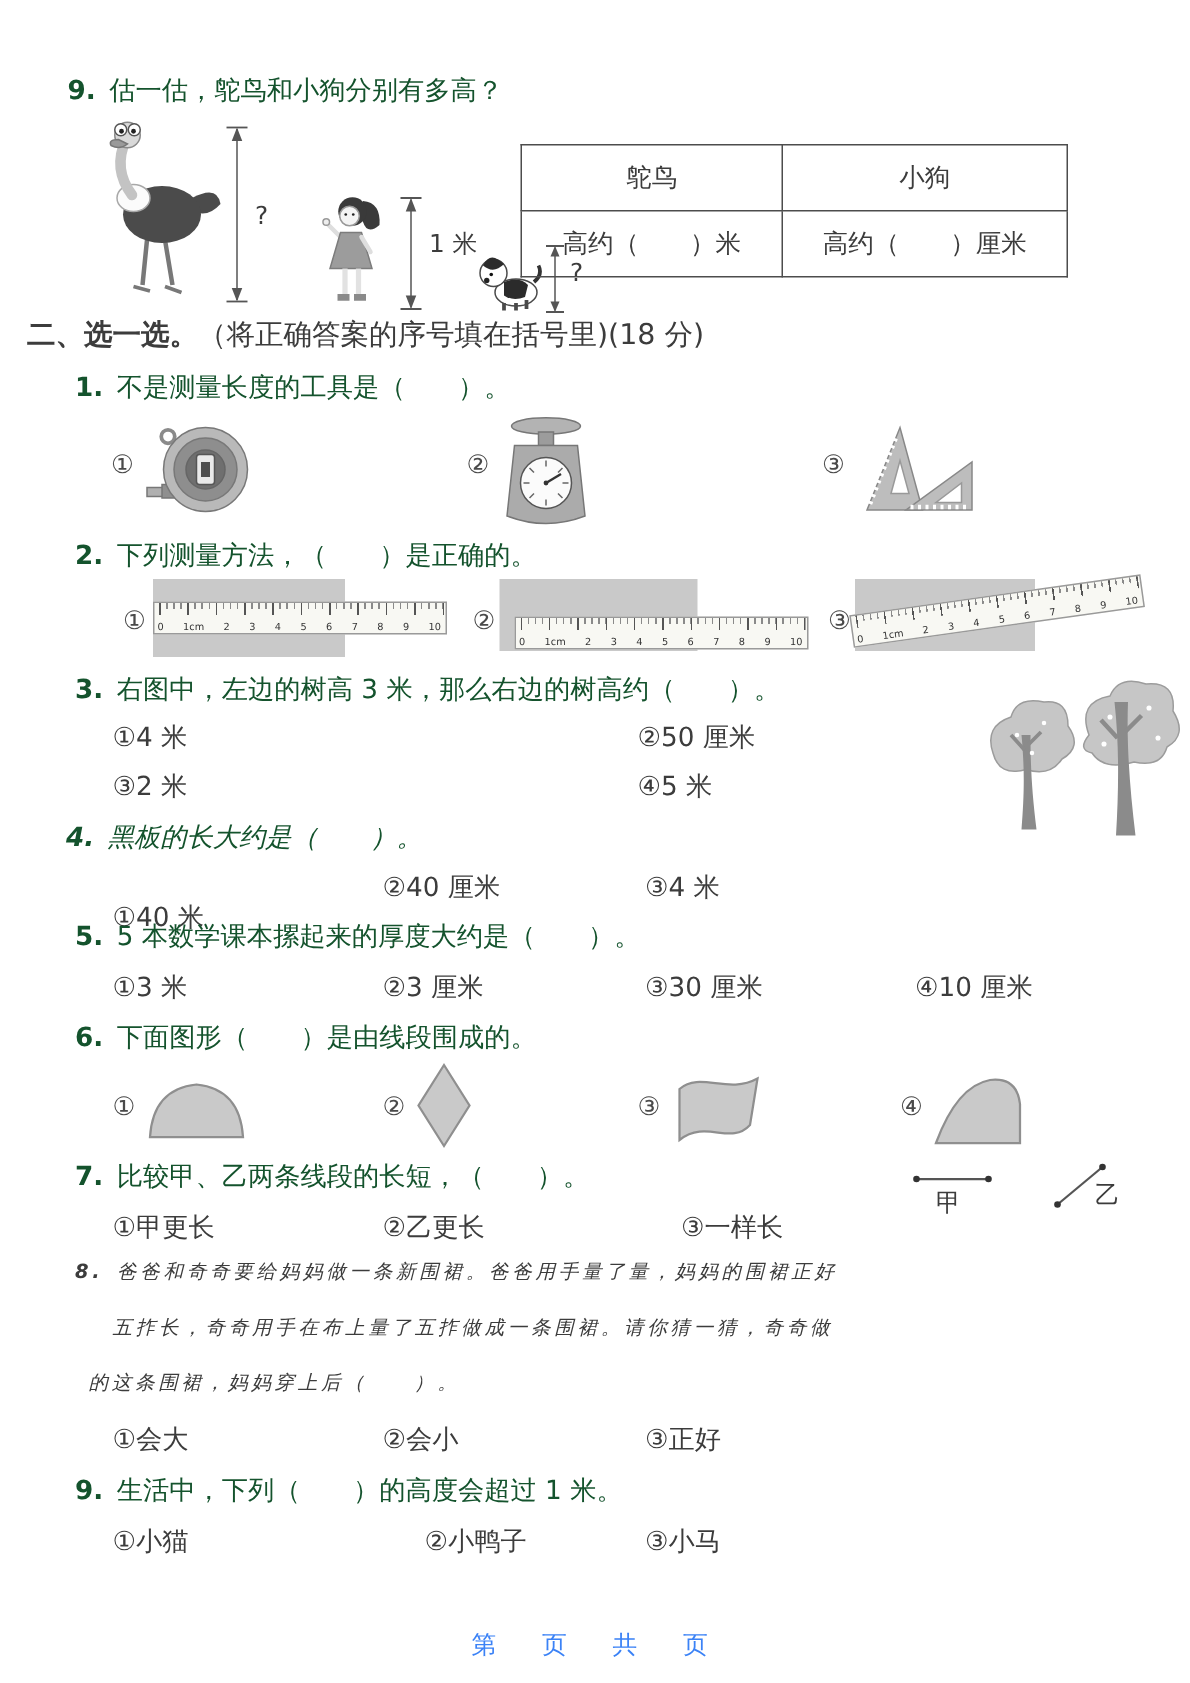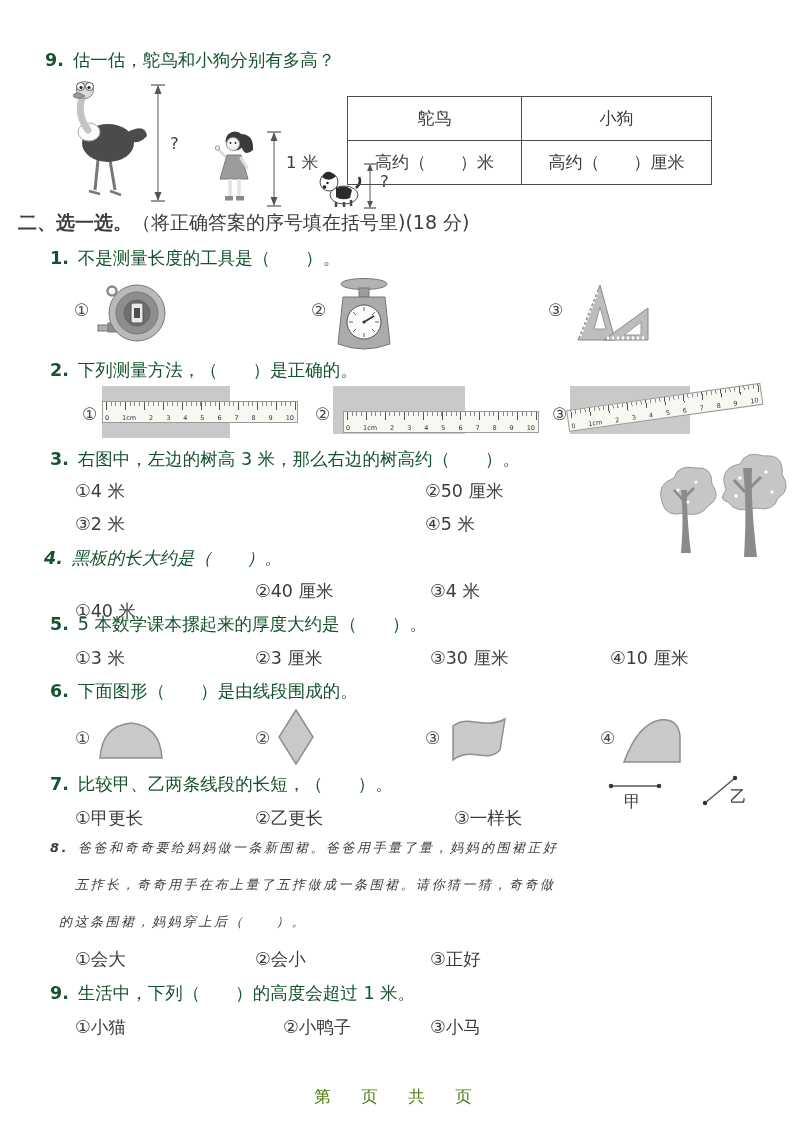--- a/index.html
+++ b/index.html
@@ -24,21 +24,21 @@
   .ruler { position:absolute; height:22px; background:#f8f8f3; border:1px solid #9a9a9a; }
   .ruler .minor { position:absolute; top:0; left:3px; right:1px; height:4px;
     background:repeating-linear-gradient(90deg,#8a8a8a 0 1px,transparent 1px 4.72px); }
   .ruler .major { position:absolute; top:0; left:3px; right:1px; height:7.5px;
     background:repeating-linear-gradient(90deg,#555 0 1px,transparent 1px 18.9px); }
   .ruler .nums { position:absolute; left:2px; right:3px; bottom:1px; display:flex;
     justify-content:space-between; font-size:6.5px; line-height:1; color:#333; }
   .tilt { transform:rotate(-8deg); transform-origin:0 60%; }
   .q8-line { position:absolute; font-size:13px; letter-spacing:2.5px; white-space:nowrap;font-style:italic; }
   .footer { position:absolute; left:0; top:1086px; width:100%; text-align:center;
-    font-size:16.5px; letter-spacing:7px; color:#4d7c0f; }
+    font-size:16.5px; letter-spacing:7px; color:#3b82f6; }
 </style>
 </head>
 <body>
 
 <div class="page">
 
   <div class="q-line" style="left:45px; top:48px;">
     <span class="qnum">9.</span><span>估一估，鸵鸟和小狗分别有多高？</span>
   </div>
 

